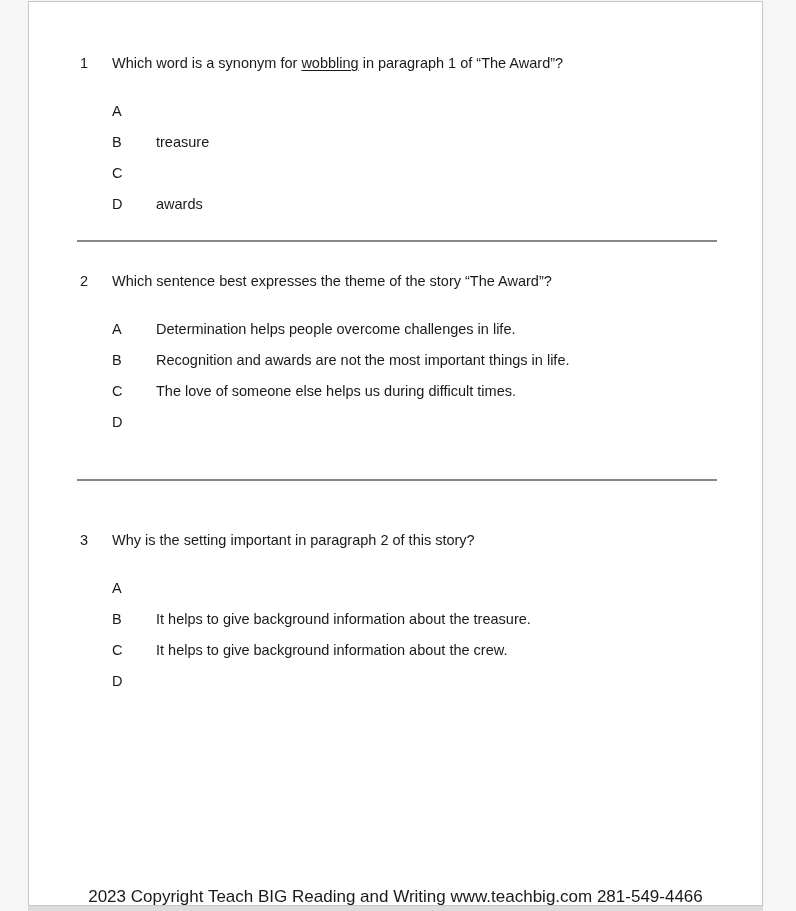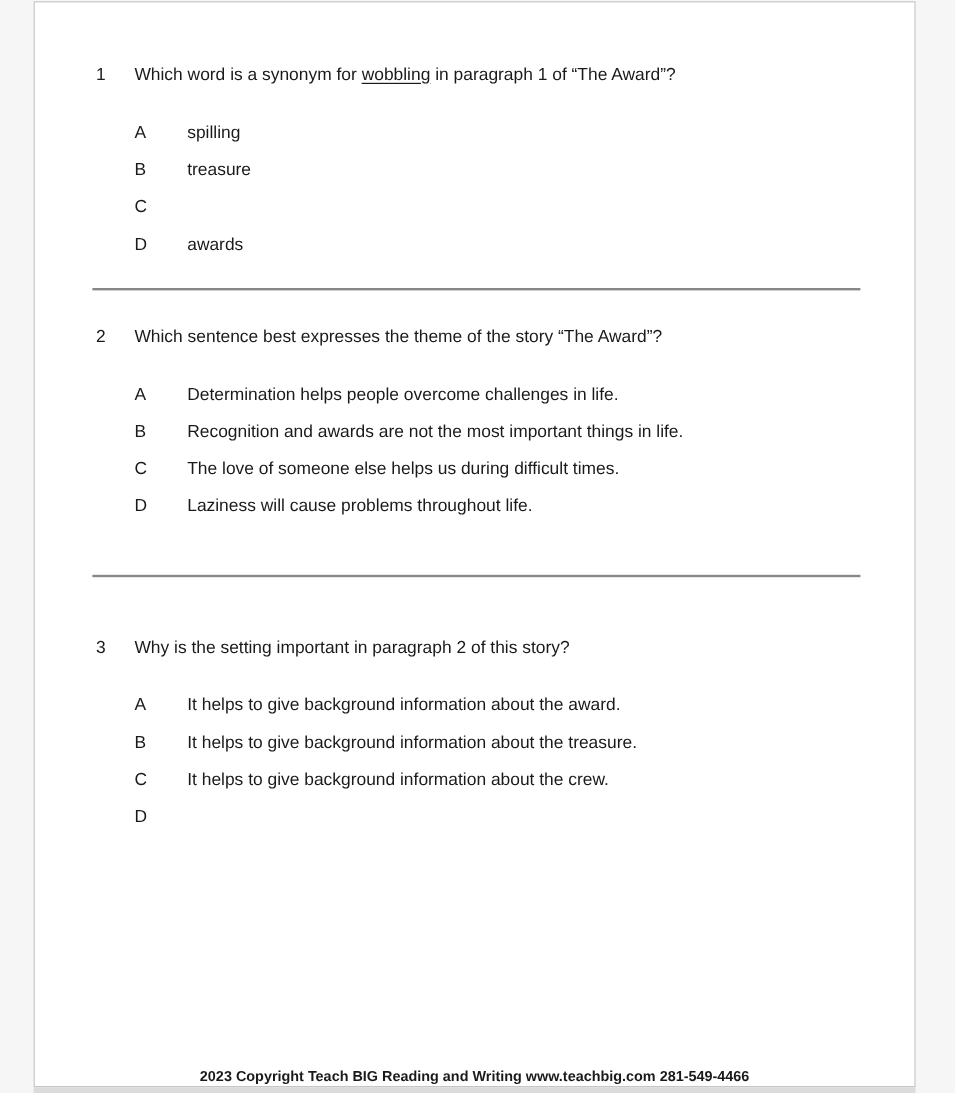--- a/index.html
+++ b/index.html
@@ -78,39 +78,37 @@
     background: #878787;
   }
   #div1 { top: 238px; }
   #div2 { top: 477px; }
   .footer {
     position: absolute;
     top: 886px;
     left: 0;
     right: 0;
     text-align: center;
-    font-size: 12px;
+    font-size: 17px;
     line-height: 18px;
-    font-weight: bold;
   }
 </style>
 </head>
 <body>
 
 <div class="page">
 
   <section class="question" id="q1">
     <div class="q-row">
       <span class="q-num">1</span>
       <span class="q-text"><span>Which word is a synonym for </span><span class="underlined">wobbling</span><span> in paragraph 1 of “The Award”?</span></span>
     </div>
     <div class="options">
       <div class="option">
         <span class="opt-letter">A</span>
-        <span class="opt-text">spilling</span>
       </div>
       <div class="option">
         <span class="opt-letter">B</span>
         <span class="opt-text">treasure</span>
       </div>
       <div class="option">
         <span class="opt-letter">C</span>
       </div>
       <div class="option">
         <span class="opt-letter">D</span>
@@ -134,36 +132,34 @@
       <div class="option">
         <span class="opt-letter">B</span>
         <span class="opt-text">Recognition and awards are not the most important things in life.</span>
       </div>
       <div class="option">
         <span class="opt-letter">C</span>
         <span class="opt-text">The love of someone else helps us during difficult times.</span>
       </div>
       <div class="option">
         <span class="opt-letter">D</span>
-        <span class="opt-text">Laziness will cause problems throughout life.</span>
       </div>
     </div>
   </section>
 
   <div class="divider" id="div2"></div>
 
   <section class="question" id="q3">
     <div class="q-row">
       <span class="q-num">3</span>
       <span class="q-text"><span>Why is the setting important in paragraph 2 of this story?</span><span class="underlined"></span><span></span></span>
     </div>
     <div class="options">
       <div class="option">
         <span class="opt-letter">A</span>
-        <span class="opt-text">It helps to give background information about the award.</span>
       </div>
       <div class="option">
         <span class="opt-letter">B</span>
         <span class="opt-text">It helps to give background information about the treasure.</span>
       </div>
       <div class="option">
         <span class="opt-letter">C</span>
         <span class="opt-text">It helps to give background information about the crew.</span>
       </div>
       <div class="option">

